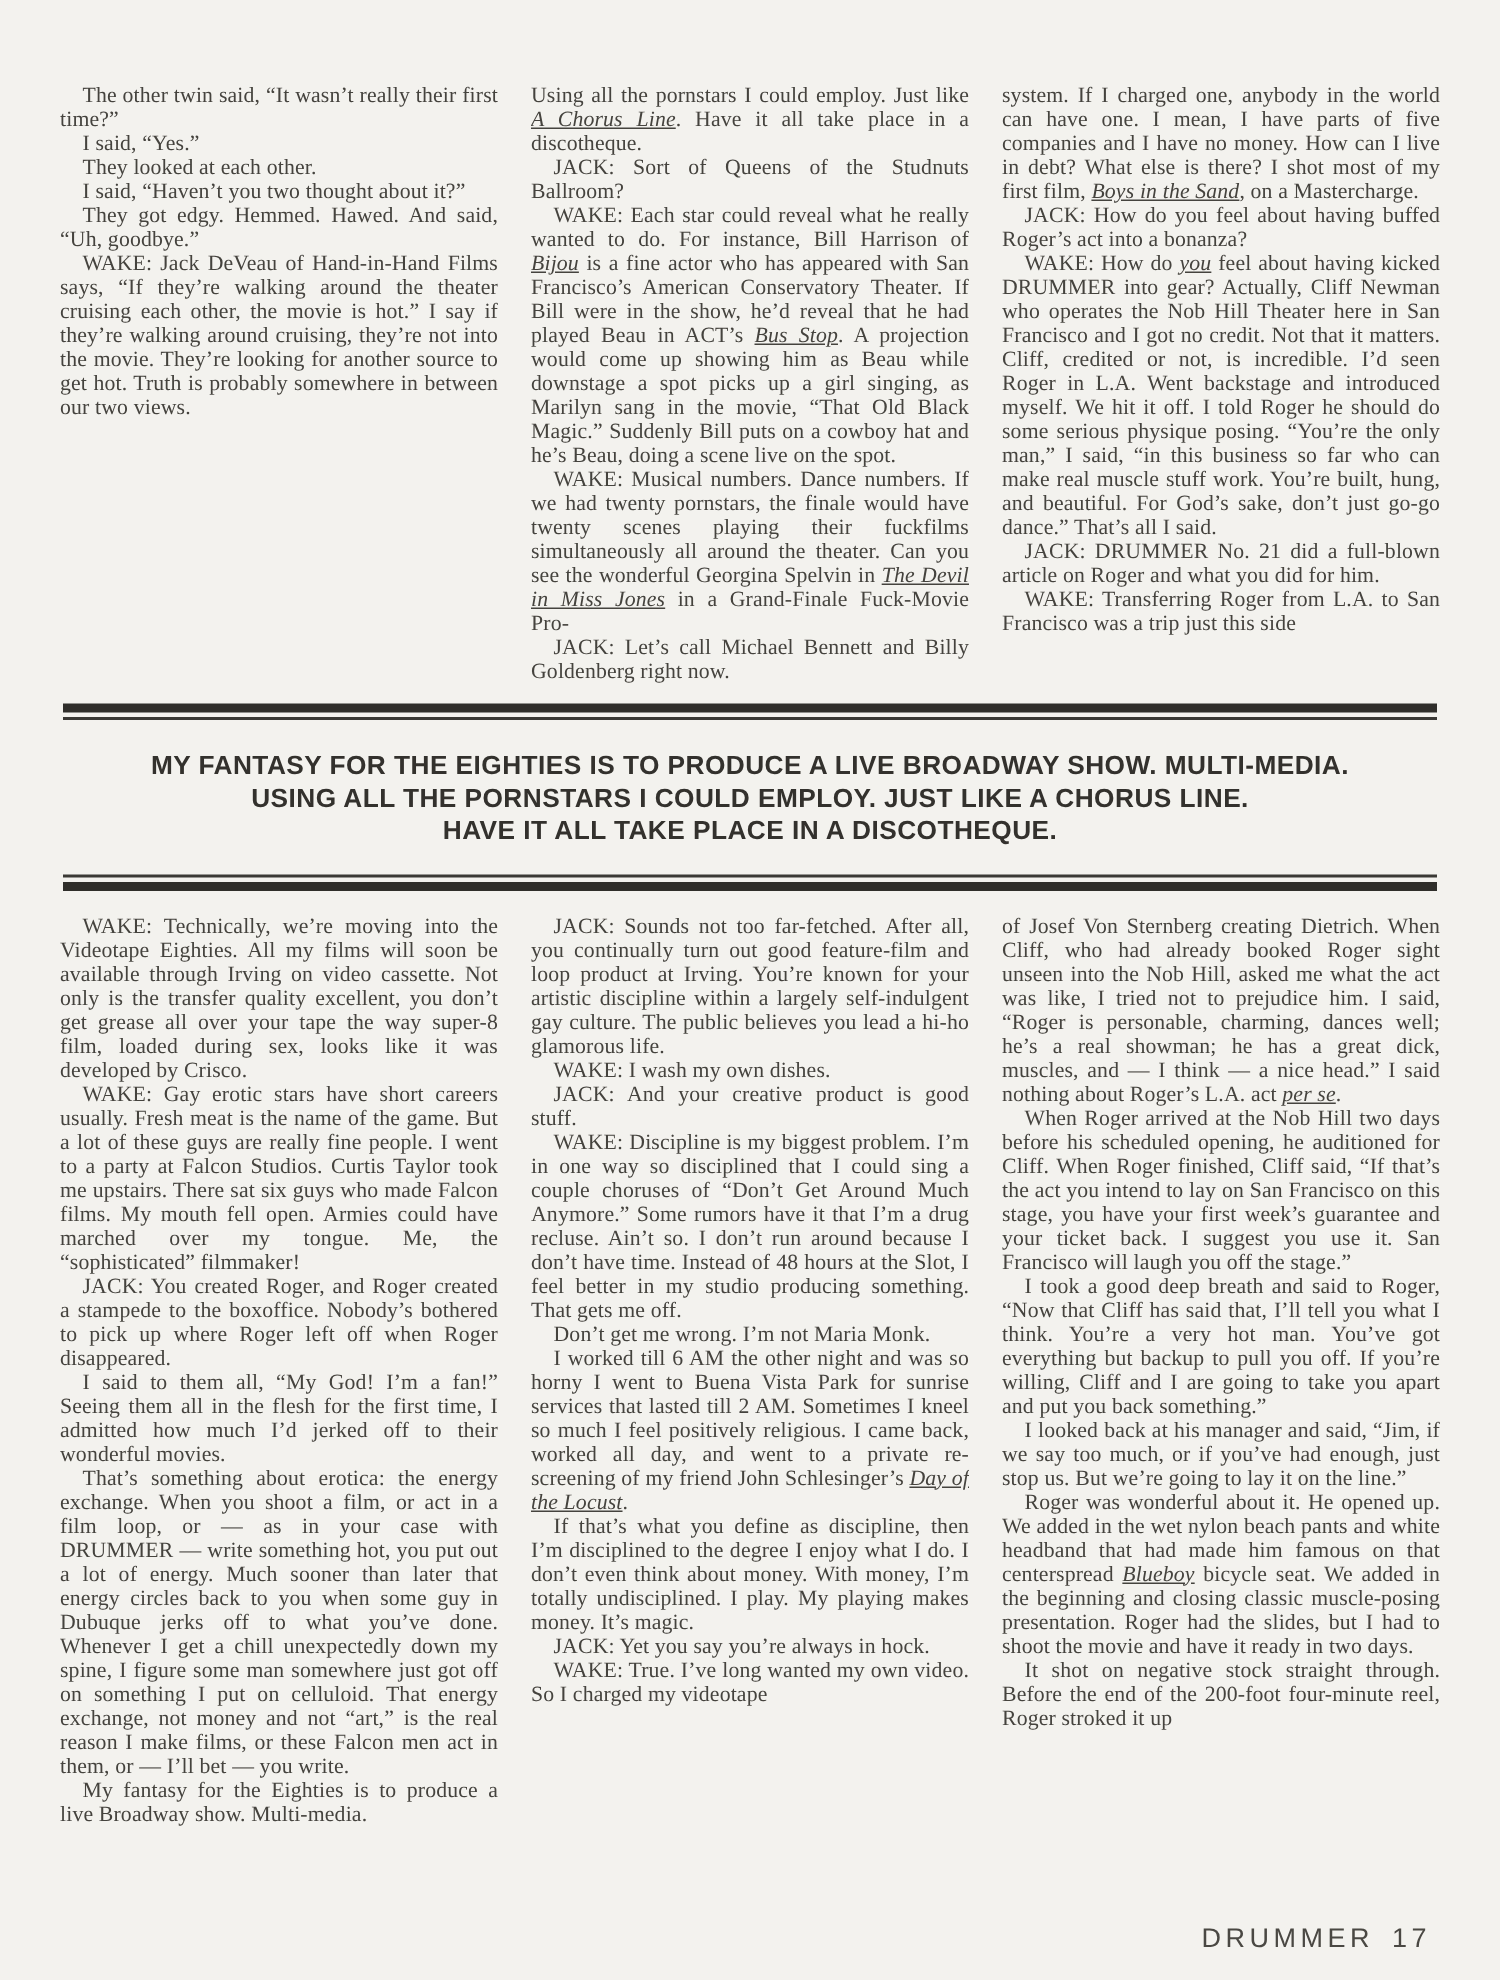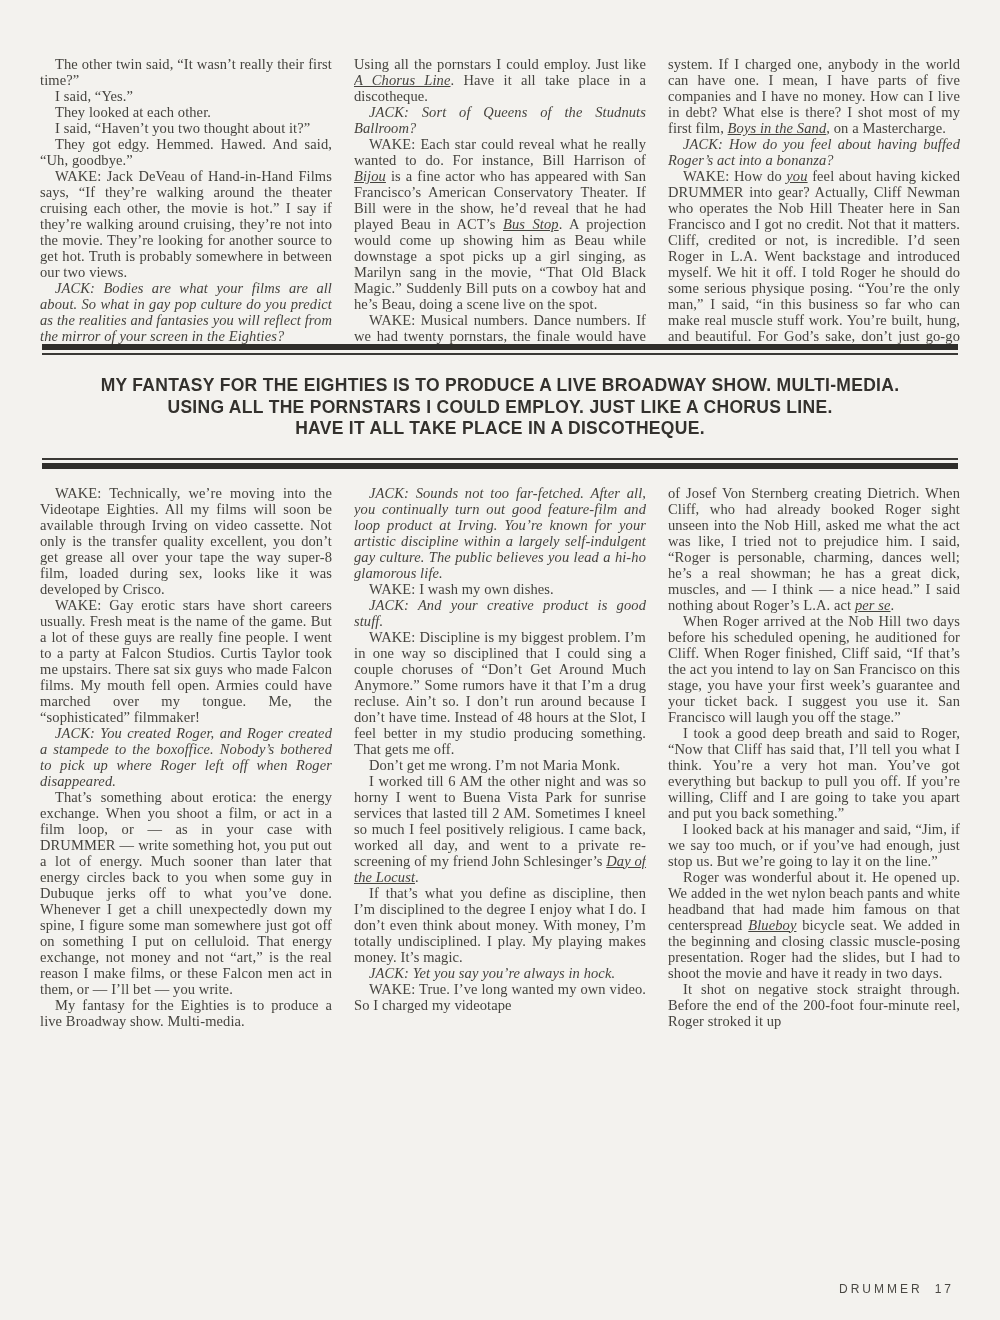--- a/index.html
+++ b/index.html
@@ -11,33 +11,33 @@
     font-family:"Liberation Serif", serif;
     overflow:hidden;
   }
   .columns {
     display:grid;
     grid-template-columns:1fr 1fr 1fr;
     column-gap:22px;
     padding:0 40px;
     box-sizing:border-box;
   }
-  .section-top { padding-top:56px; height:344px; overflow:hidden; }
+  .section-top { padding-top:56px; height:469px; overflow:hidden; }
   .section-bottom { padding-top:16px; height:700px; overflow:hidden; }
   .col { overflow:hidden; }
   .para {
     margin:0;
     text-indent:15px;
     text-align:justify;
     font-size:14.5px;
     line-height:16px;
     letter-spacing:0.1px;
   }
   .para.noindent { text-indent:0; }
-  .para.q { font-style:italic; }
+  .para.q { }
   .em { font-style:italic;text-decoration:underline; }
 
   .pullquote-block { margin:0 42px; }
   .rule { border:0; }
   .rule-thick { height:6px; background:#2f2e2a; }
   .rule-thin  { height:2px; background:#3a3935; }
   .gap3 { height:3px; }
   .pq-content {
     padding:20px 55px 18px;
     text-align:center;
@@ -45,40 +45,39 @@
     font-weight:bold;
     font-size:17.5px;
     line-height:21.5px;
     letter-spacing:0.3px;
     color:#33312d;
   }
   .footer {
     position:absolute;
     right:46px; top:1282px;
     font-family:"Liberation Sans", sans-serif;
-    font-size:12px;
+    font-size:18px;
     letter-spacing:3px;
     color:#4a4843;
   }
   .footer .pagenum { margin-left:12px; }
 </style>
 </head>
 <body>
 
 <div class="page">
 
   <div class="columns section-top">
     <div class="col">
         <p class="para"><span>The other twin said, “It wasn’t really their first time?”</span></p>
         <p class="para"><span>I said, “Yes.”</span></p>
         <p class="para"><span>They looked at each other.</span></p>
         <p class="para"><span>I said, “Haven’t you two thought about it?”</span></p>
         <p class="para"><span>They got edgy. Hemmed. Hawed. And said, “Uh, goodbye.”</span></p>
         <p class="para"><span>WAKE: Jack DeVeau of Hand-in-Hand Films says, “If they’re walking around the theater cruising each other, the movie is hot.” I say if they’re walking around cruising, they’re not into the movie. They’re looking for another source to get hot. Truth is probably somewhere in between our two views.</span></p>
-        <p class="para q"><span>JACK: Bodies are what your films are all about. So what in gay pop culture do you predict as the realities and fantasies you will reflect from the mirror of your screen in the Eighties?</span></p>
       </div>
     <div class="col">
         <p class="para noindent"><span>Using all the pornstars I could employ. Just like </span><span class="em">A Chorus Line</span><span>. Have it all take place in a discotheque.</span></p>
         <p class="para q"><span>JACK: Sort of Queens of the Studnuts Ballroom?</span></p>
         <p class="para"><span>WAKE: Each star could reveal what he really wanted to do. For instance, Bill Harrison of </span><span class="em">Bijou</span><span> is a fine actor who has appeared with San Francisco’s American Conservatory Theater. If Bill were in the show, he’d reveal that he had played Beau in ACT’s </span><span class="em">Bus Stop</span><span>. A projection would come up showing him as Beau while downstage a spot picks up a girl singing, as Marilyn sang in the movie, “That Old Black Magic.” Suddenly Bill puts on a cowboy hat and he’s Beau, doing a scene live on the spot.</span></p>
         <p class="para"><span>WAKE: Musical numbers. Dance numbers. If we had twenty pornstars, the finale would have twenty scenes playing their fuckfilms simultaneously all around the theater. Can you see the wonderful Georgina Spelvin in </span><span class="em">The Devil in Miss Jones</span><span> in a Grand-Finale Fuck-Movie Pro-</span></p>
         <p class="para q"><span>JACK: Let’s call Michael Bennett and Billy Goldenberg right now.</span></p>
       </div>
     <div class="col">
         <p class="para noindent"><span>system. If I charged one, anybody in the world can have one. I mean, I have parts of five companies and I have no money. How can I live in debt? What else is there? I shot most of my first film, </span><span class="em">Boys in the Sand</span><span>, on a Mastercharge.</span></p>
@@ -101,20 +100,21 @@
     <div class="rule rule-thin"></div>
     <div class="gap3"></div>
     <div class="rule rule-thick"></div>
   </div>
 
   <div class="columns section-bottom">
     <div class="col">
         <p class="para"><span>WAKE: Technically, we’re moving into the Videotape Eighties. All my films will soon be available through Irving on video cassette. Not only is the transfer quality excellent, you don’t get grease all over your tape the way super-8 film, loaded during sex, looks like it was developed by Crisco.</span></p>
         <p class="para"><span>WAKE: Gay erotic stars have short careers usually. Fresh meat is the name of the game. But a lot of these guys are really fine people. I went to a party at Falcon Studios. Curtis Taylor took me upstairs. There sat six guys who made Falcon films. My mouth fell open. Armies could have marched over my tongue. Me, the “sophisticated” filmmaker!</span></p>
         <p class="para q"><span>JACK: You created Roger, and Roger created a stampede to the boxoffice. Nobody’s bothered to pick up where Roger left off when Roger disappeared.</span></p>
+        <p class="para"><span>I said to them all, “My God! I’m a fan!” Seeing them all in the flesh for the first time, I admitted how much I’d jerked off to their wonderful movies.</span></p>
         <p class="para"><span>That’s something about erotica: the energy exchange. When you shoot a film, or act in a film loop, or — as in your case with DRUMMER — write something hot, you put out a lot of energy. Much sooner than later that energy circles back to you when some guy in Dubuque jerks off to what you’ve done. Whenever I get a chill unexpectedly down my spine, I figure some man somewhere just got off on something I put on celluloid. That energy exchange, not money and not “art,” is the real reason I make films, or these Falcon men act in them, or — I’ll bet — you write.</span></p>
         <p class="para"><span>My fantasy for the Eighties is to produce a live Broadway show. Multi-media.</span></p>
       </div>
     <div class="col">
         <p class="para q"><span>JACK: Sounds not too far-fetched. After all, you continually turn out good feature-film and loop product at Irving. You’re known for your artistic discipline within a largely self-indulgent gay culture. The public believes you lead a hi-ho glamorous life.</span></p>
         <p class="para"><span>WAKE: I wash my own dishes.</span></p>
         <p class="para q"><span>JACK: And your creative product is good stuff.</span></p>
         <p class="para"><span>WAKE: Discipline is my biggest problem. I’m in one way so disciplined that I could sing a couple choruses of “Don’t Get Around Much Anymore.” Some rumors have it that I’m a drug recluse. Ain’t so. I don’t run around because I don’t have time. Instead of 48 hours at the Slot, I feel better in my studio producing something. That gets me off.</span></p>
         <p class="para"><span>Don’t get me wrong. I’m not Maria Monk.</span></p>
         <p class="para"><span>I worked till 6 AM the other night and was so horny I went to Buena Vista Park for sunrise services that lasted till 2 AM. Sometimes I kneel so much I feel positively religious. I came back, worked all day, and went to a private re-screening of my friend John Schlesinger’s </span><span class="em">Day of the Locust</span><span>.</span></p>

